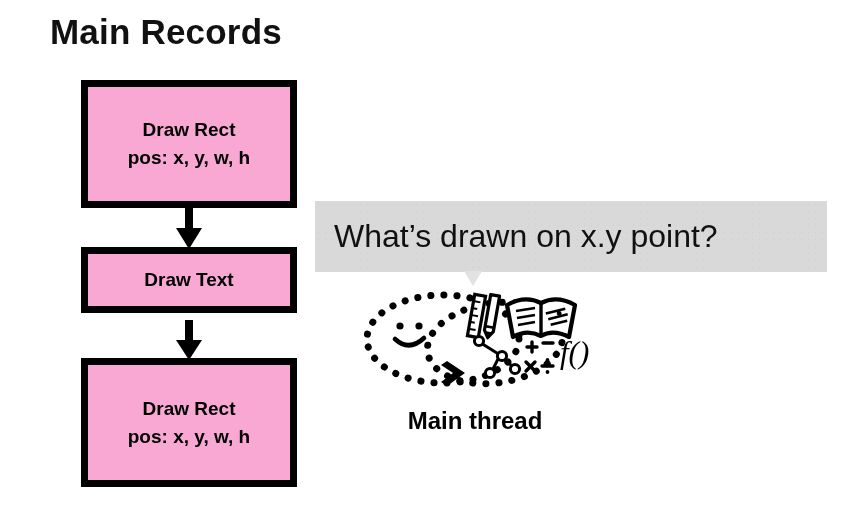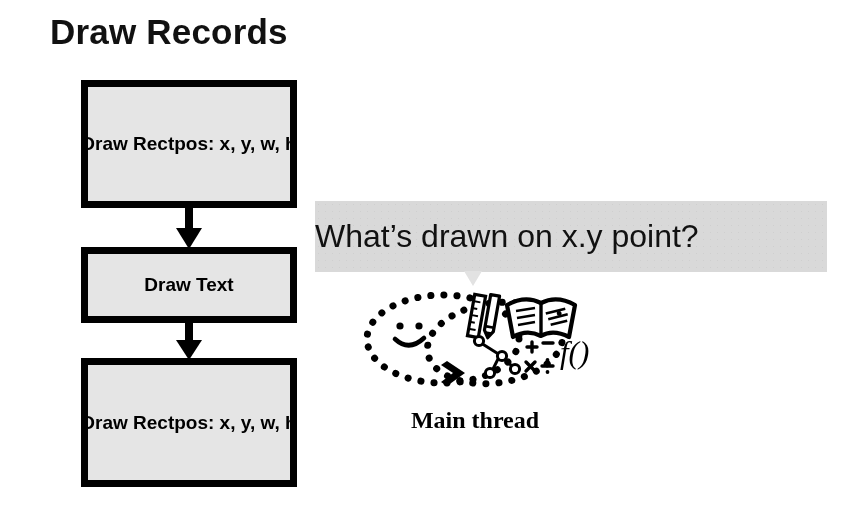--- a/index.html
+++ b/index.html
@@ -29,36 +29,36 @@
     white-space: nowrap;
   }
 
   
   .record-box {
     position: absolute;
     left: 81px;
     width: 216px;
     box-sizing: border-box;
     border: 7px solid #000000;
-    background: #e5e5e5;
+    background: #f9a8d4;
     display: flex;
-    flex-direction: row;
+    flex-direction: column;
     align-items: center;
     justify-content: center;
     text-align: center;
   }
   .record-line {
     font-size: 19px;
     font-weight: bold;
     line-height: 1.47;
     color: #000000;
     white-space: nowrap;
   }
   #record-box-0 { top: 80px;  height: 128px; }
-  #record-box-1 { top: 247px; height: 76px;  }
+  #record-box-1 { top: 247px; height: 66px;  }
   #record-box-2 { top: 358px; height: 129px; }
 
   
   .flow-arrow {
     position: absolute;
     left: 175px;
     width: 28px;
   }
   #flow-arrow-0 { top: 207px; height: 42px; }
   #flow-arrow-1 { top: 320px; height: 40px; }
@@ -71,20 +71,21 @@
     top: 201px;
     width: 512px;
     height: 71px;
     background-color: #d9d9d9;
     background-image:
       radial-gradient(#cfcfcf 0.8px, transparent 0.9px);
     background-size: 7px 7px;
     display: flex;
     align-items: center;
     box-sizing: border-box;
+    padding-left: 19px;
   }
   #speech-bubble-text {
     font-size: 32px;
     line-height: 1.1;
     color: #111111;
     white-space: nowrap;
   }
   #speech-bubble-tail {
     position: absolute;
     left: 464px;
@@ -108,27 +109,26 @@
   #main-thread-label {
     position: absolute;
     left: 355px;
     top: 407px;
     width: 240px;
     text-align: center;
     font-size: 24px;
     font-weight: bold;
     color: #000000;
     white-space: nowrap;
-    font-family: Liberation Serif, serif;
   }
 </style>
 </head>
 <body>
 
-<div id="slide-title">Draw Records</div>
+<div id="slide-title">Main Records</div>
 
 <div class="record-box" id="record-box-0">
   <div class="record-line">Draw Rect</div>
   <div class="record-line">pos: x, y, w, h</div>
 </div>
 
 <div class="flow-arrow" id="flow-arrow-0">
   <svg viewBox="0 0 28 42" xmlns="http://www.w3.org/2000/svg" aria-hidden="true">
     <rect x="10" y="0" width="8" height="22" fill="#000000"></rect>
     <polygon points="1,21 27,21 14,42" fill="#000000"></polygon>

